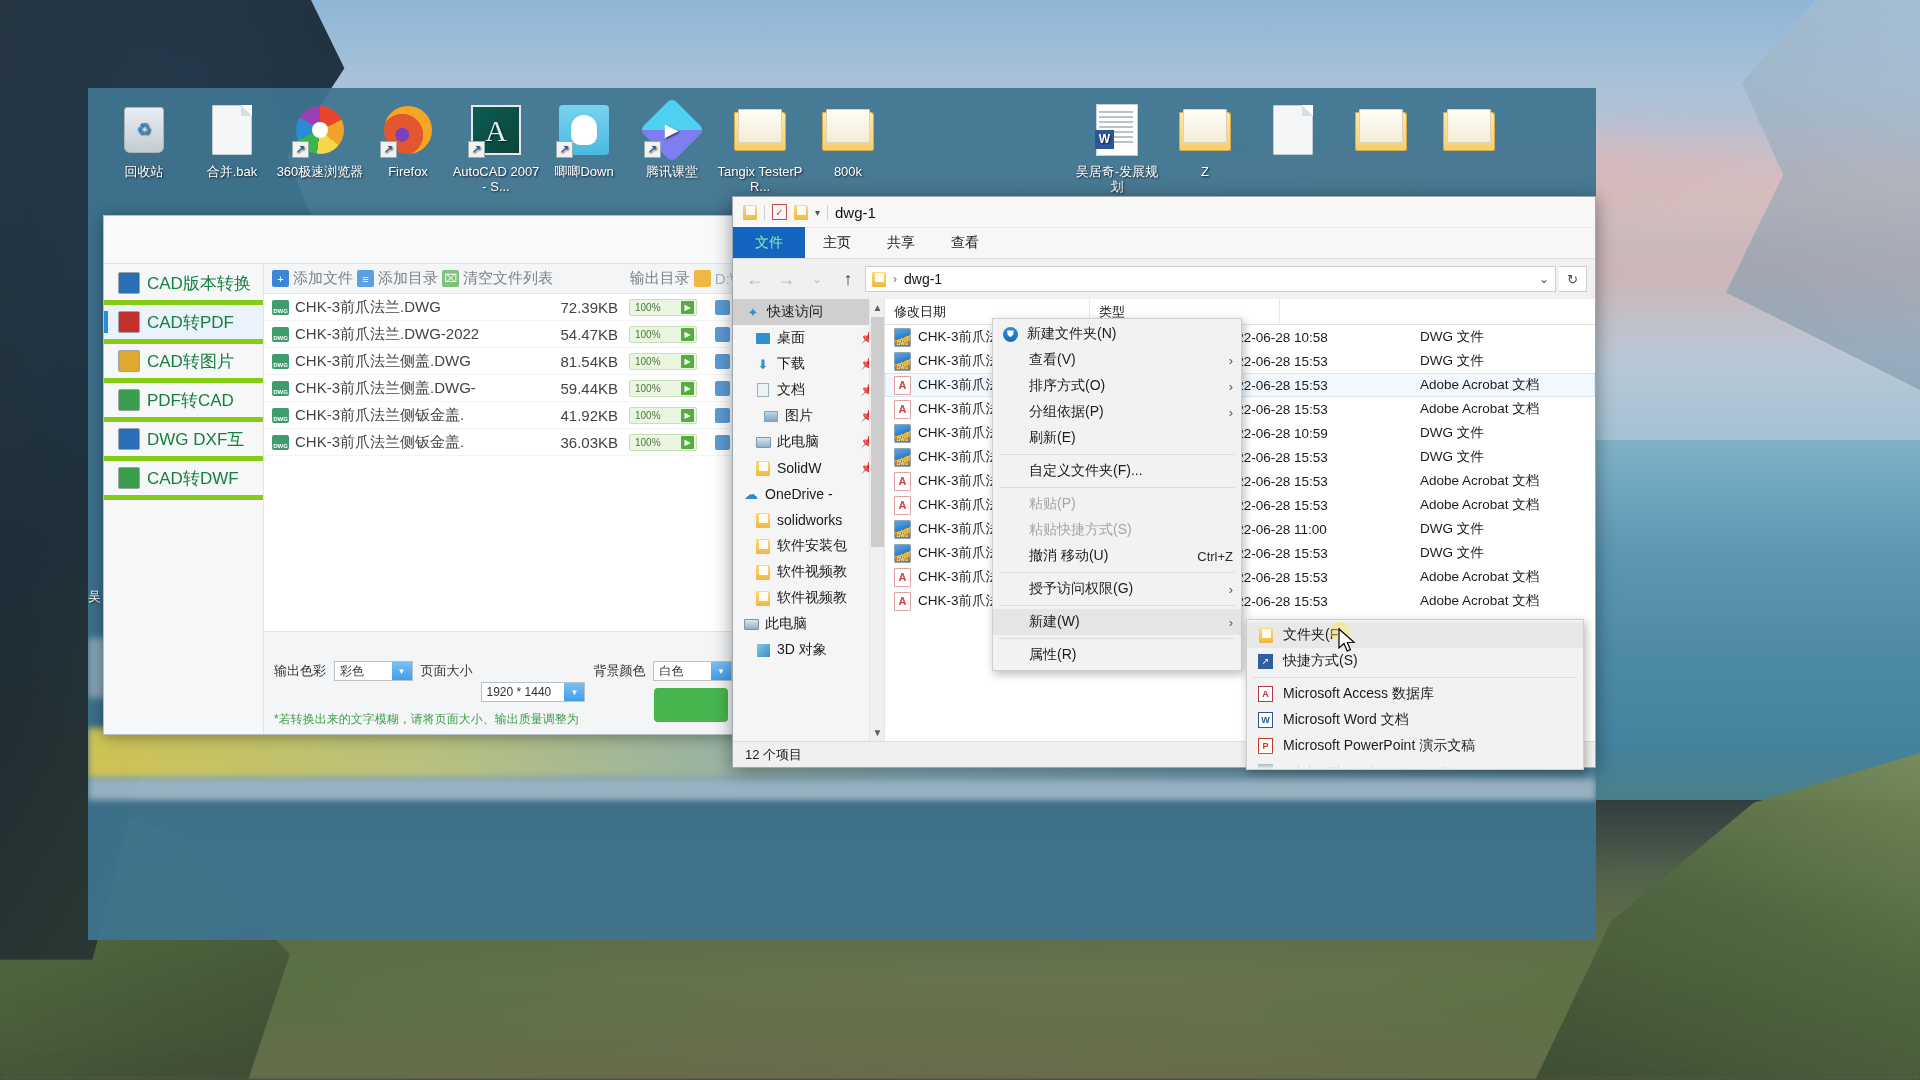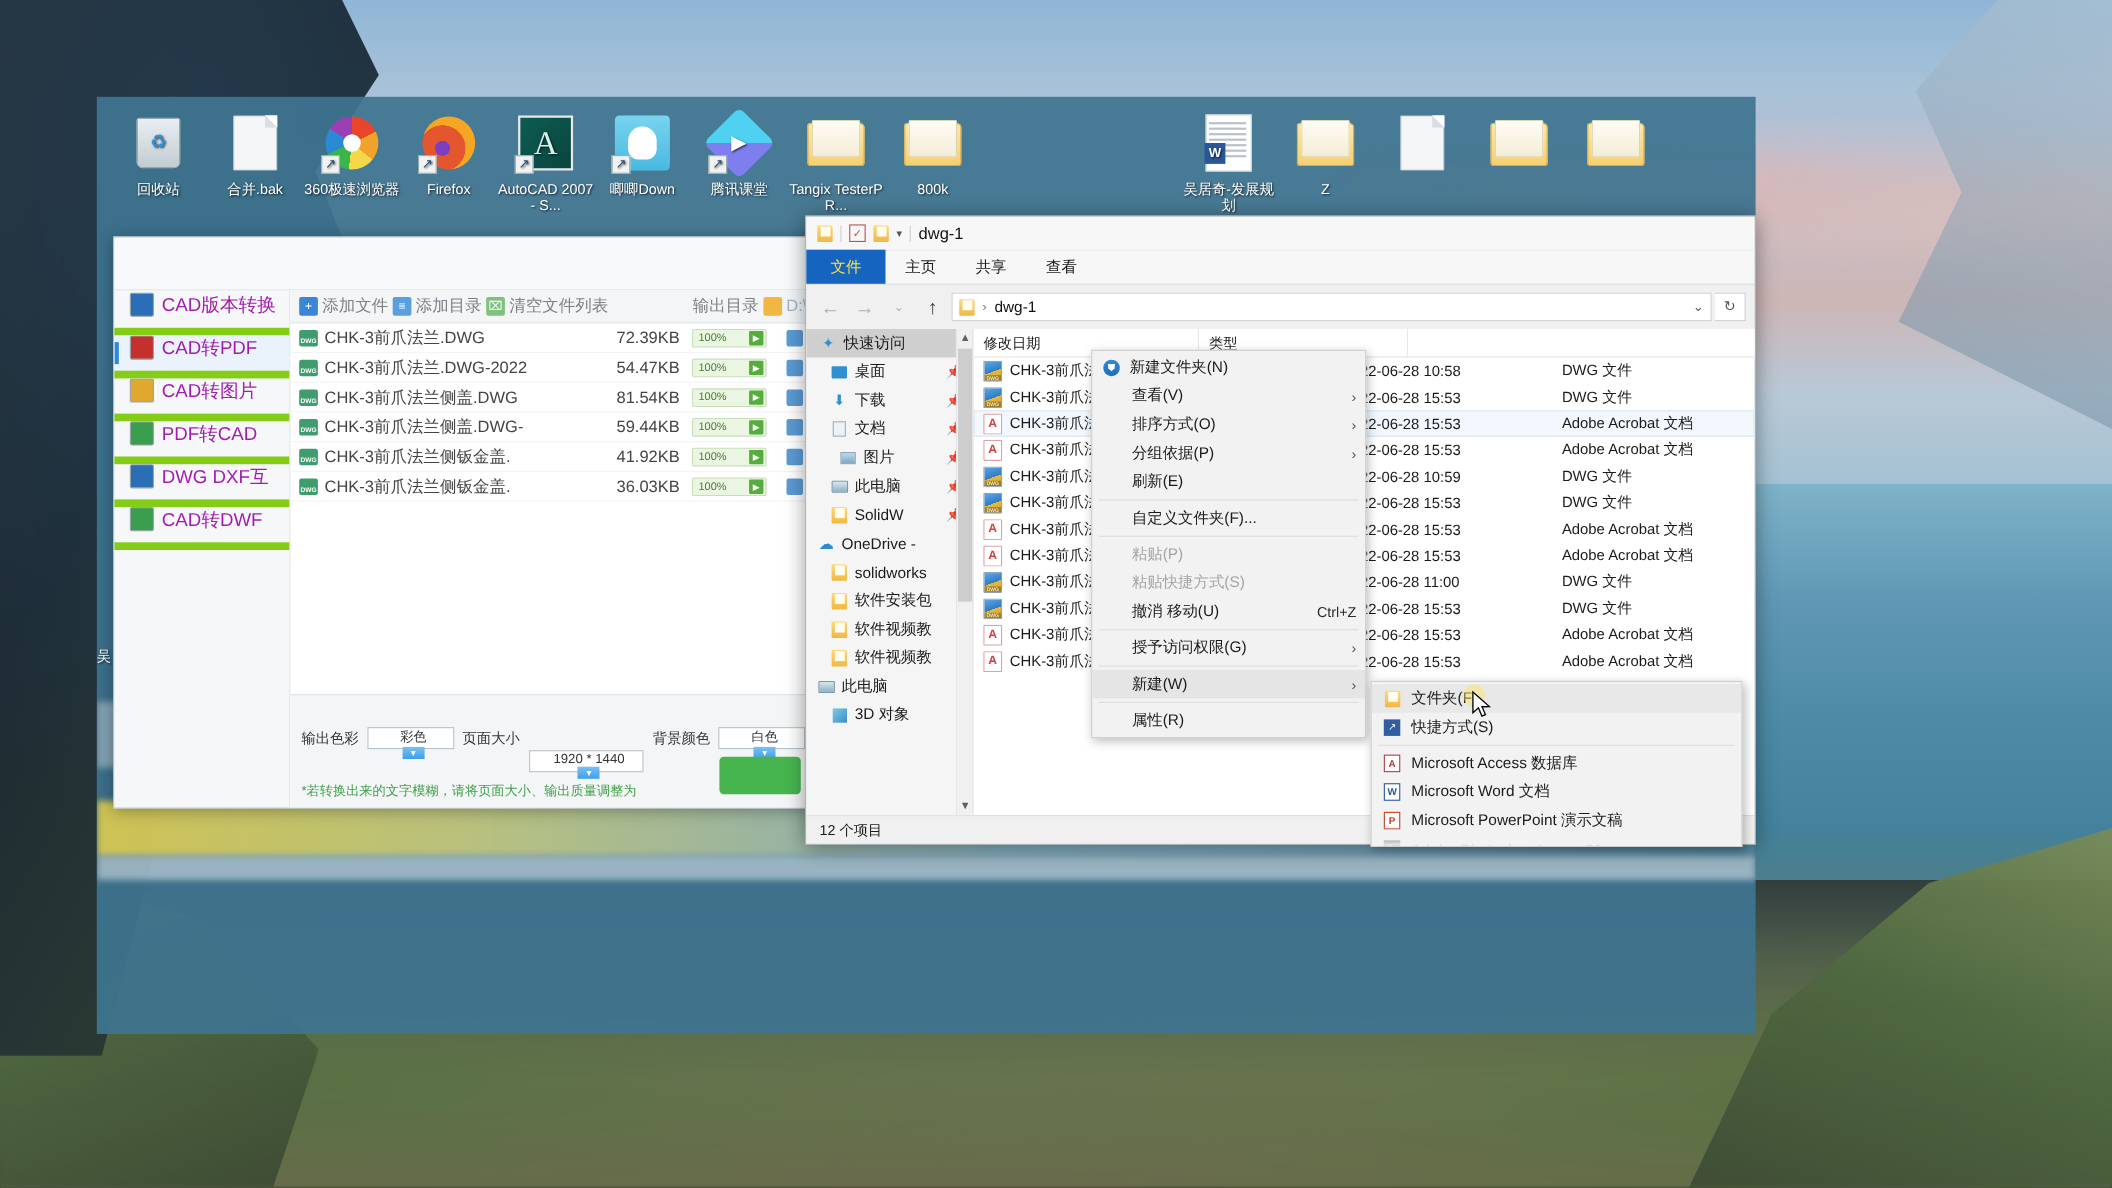--- a/index.html
+++ b/index.html
@@ -119,23 +119,23 @@
     display:flex; flex-direction:column;
     font-size:13px; color:#333;
   }
   #cad-titlebar{ height:48px; background:#f7f9fa; border-bottom:1px solid #dfe4e7; }
   #cad-body{ flex:1; display:flex; min-height:0; }
   #cad-sidebar{
     width:160px; background:#f6f7f8; border-right:1px solid #e0e4e7;
     padding-top:2px;
   }
   .cad-nav{
-    display:flex; gap:7px; height:39px; padding-left:14px;
-    border-bottom:7px solid #84cc16; position:relative; cursor:pointer;
-    font-size:17px; color:#a21caf; white-space:nowrap; overflow:hidden;
+    display:flex; align-items:center; gap:7px; height:39px; padding-left:14px;
+    border-bottom:5px solid #84cc16; position:relative; cursor:pointer;
+    font-size:17px; color:#15803d; white-space:nowrap; overflow:hidden;
   }
   .cad-nav.active{ background:#eaf2fb; }
   .cad-nav.active:before{
     content:''; position:absolute; left:0; top:6px; bottom:6px; width:4px; background:#2a8bdd;
   }
   .nav-ico{
     width:22px;height:22px;flex:none;border:1px solid #9aa3aa;border-radius:2px;
     display:flex;align-items:center;justify-content:center;font-size:7px;font-weight:bold;color:#fff;
     line-height:1;
   }
@@ -176,21 +176,21 @@
           color:#fff;font-size:8px;display:flex;align-items:center;justify-content:center;
           font-style:normal;border-radius:1px; }
   #cad-options{
     border-top:1px solid #dfe3e6; background:#f3f5f6; padding:8px 10px 6px;
   }
   .opt-row{ display:flex; align-items:center; gap:8px; font-size:13px; color:#333; }
   .opt-label{ white-space:nowrap; }
   .mini-select{
     height:20px; background:#fff; border:1px solid #b9c2c8; display:flex;
     align-items:center; padding:0 0 0 5px; font-size:12px; color:#333;
-    min-width:72px; justify-content:space-between;flex-direction:column;
+    min-width:72px; justify-content:space-between;
   }
   .mini-select b{
     width:20px; height:18px; background:linear-gradient(180deg,#79c0f5,#3f9fe8);
     color:#fff; font-size:9px; font-weight:normal; display:flex;
     align-items:center; justify-content:center;
   }
   #cad-hint{ color:#3fa14a; font-size:12px; margin-top:9px; }
   #cad-convert{
     position:absolute; right:14px; bottom:12px; width:74px; height:34px;
     background:#47b54e; border-radius:4px;
@@ -217,21 +217,21 @@
   .qat-sep{ width:1px;height:15px;background:#d0d0d0; }
   #exp-title{ font-size:15px; color:#111; }
   #exp-ribbon{
     height:31px; display:flex; align-items:flex-end; background:#f7f7f7;
     border-bottom:1px solid #dcdcdc;
   }
   .rb-tab{
     height:31px; padding:0 18px; display:flex; align-items:center;
     font-size:14px; color:#1a1a1a; cursor:pointer;
   }
-  .rb-tab.file{ background:#1565c0; color:#fde047; padding:0 22px; }
+  .rb-tab.file{ background:#1565c0; color:#86efac; padding:0 22px; }
   #exp-addrbar{
     height:40px; display:flex; align-items:center; gap:3px; padding:0 8px;
     background:#f0f0f0;
   }
   .nav-btn{ width:28px;height:28px;display:flex;align-items:center;justify-content:center;
             color:#b2b2b2; font-size:18px; cursor:pointer; }
   .nav-btn.on{ color:#3b3b3b; }
   #addr-input{
     flex:1; height:26px; background:#fff; border:1px solid #cfcfcf; display:flex;
     align-items:center; gap:7px; padding:0 6px; font-size:14px; color:#111;

